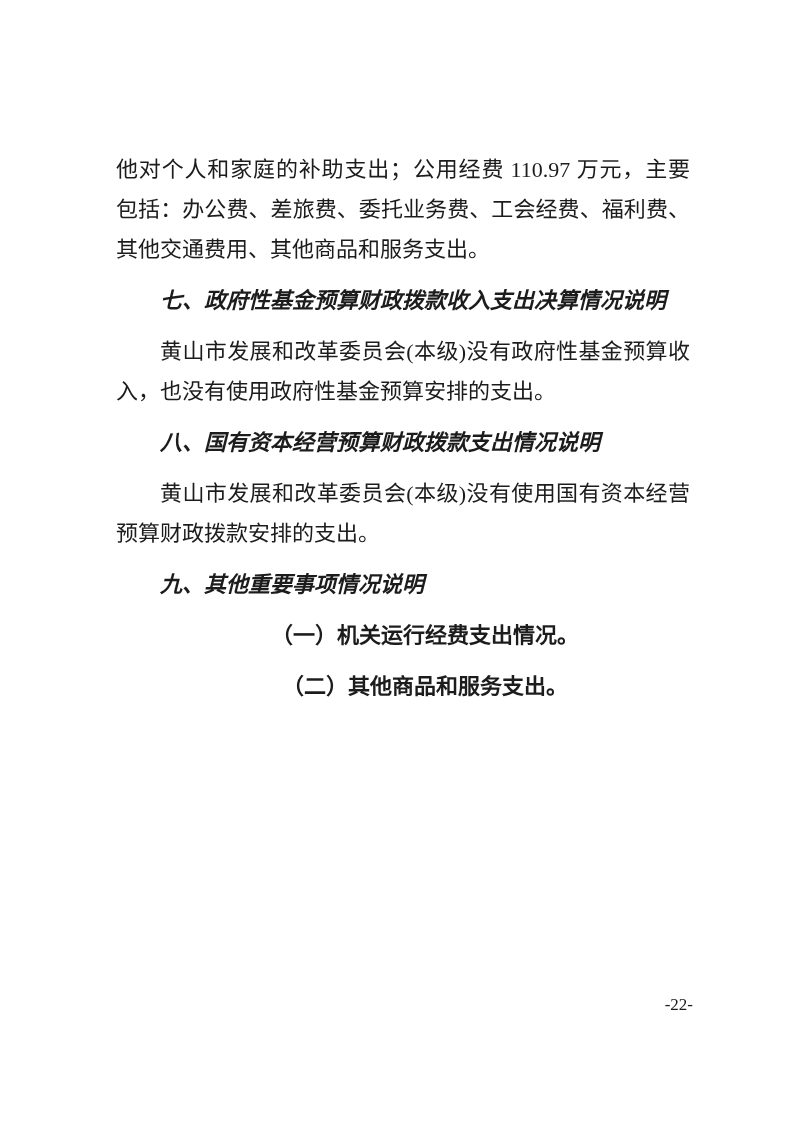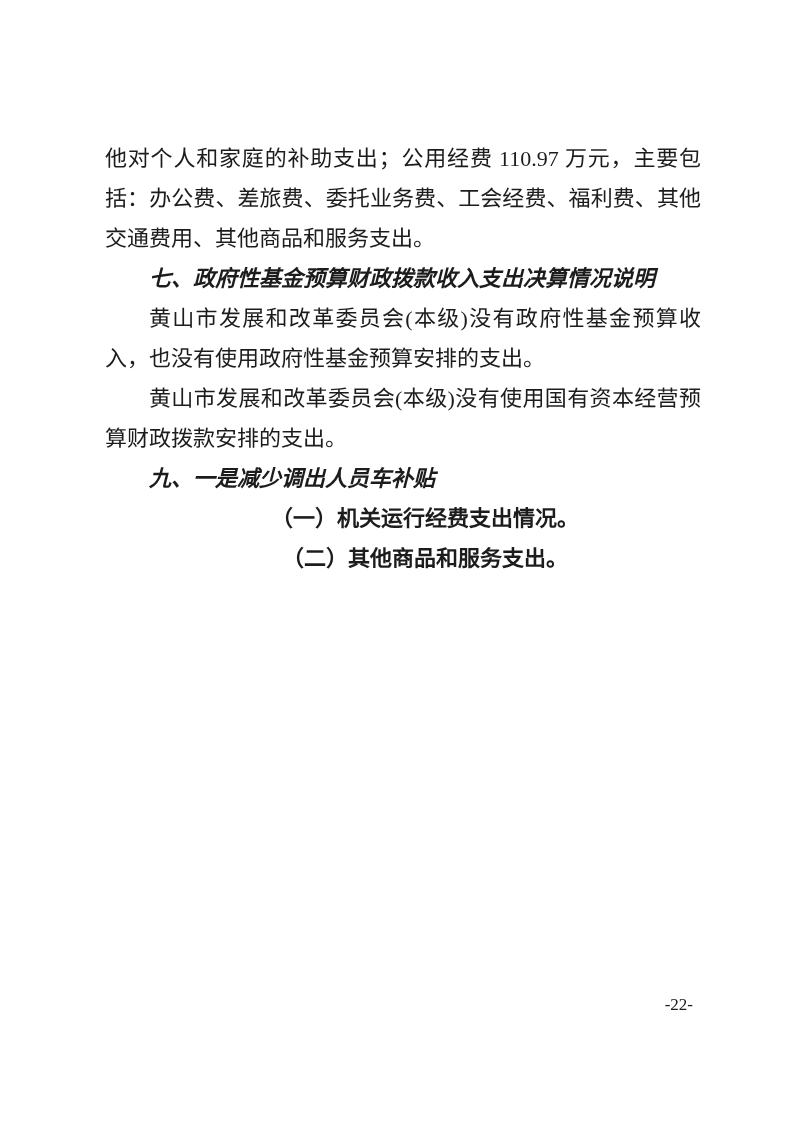--- a/index.html
+++ b/index.html
@@ -24,21 +24,21 @@
     width: 596px;
     color: #1c1c1c;
     font-family: "Liberation Serif", "DejaVu Serif", serif;
     font-size: 22px;
     line-height: 40px;
     text-align: justify;
   }
   .doc-content p,
   .doc-content h2,
   .doc-content h3 {
-    margin: 0;
+    margin: 11px;
     padding: 0;
   }
   .para {
     text-indent: 44px;
   }
   .para-continuation {
     text-indent: 0;
   }
   .heading-main {
     font-family: "Liberation Sans", "DejaVu Sans", sans-serif;
@@ -71,24 +71,25 @@
 <body>
 
 <div class="doc-page">
   <div class="doc-content">
     <p class="para para-continuation">他对个人和家庭的补助支出；公用经费 110.97 万元，主要包括：办公费、差旅费、委托业务费、工会经费、福利费、其他交通费用、其他商品和服务支出。</p>
 
     <h2 class="heading-main">七、政府性基金预算财政拨款收入支出决算情况说明</h2>
 
     <p class="para">黄山市发展和改革委员会(本级)没有政府性基金预算收入，也没有使用政府性基金预算安排的支出。</p>
 
+    <h2 class="heading-main">八、国有资本经营预算财政拨款支出情况说明</h2>
 
     <p class="para">黄山市发展和改革委员会(本级)没有使用国有资本经营预算财政拨款安排的支出。</p>
 
-    <h2 class="heading-main">九、一是减少调出人员车补贴</h2>
+    <h2 class="heading-main">九、其他重要事项情况说明</h2>
 
     <h3 class="heading-sub">（一）机关运行经费支出情况。</h3>
 
 
     <h3 class="heading-sub">（二）其他商品和服务支出。</h3>
 
   </div>
 
   <div class="page-footer">-22-</div>
 </div>

